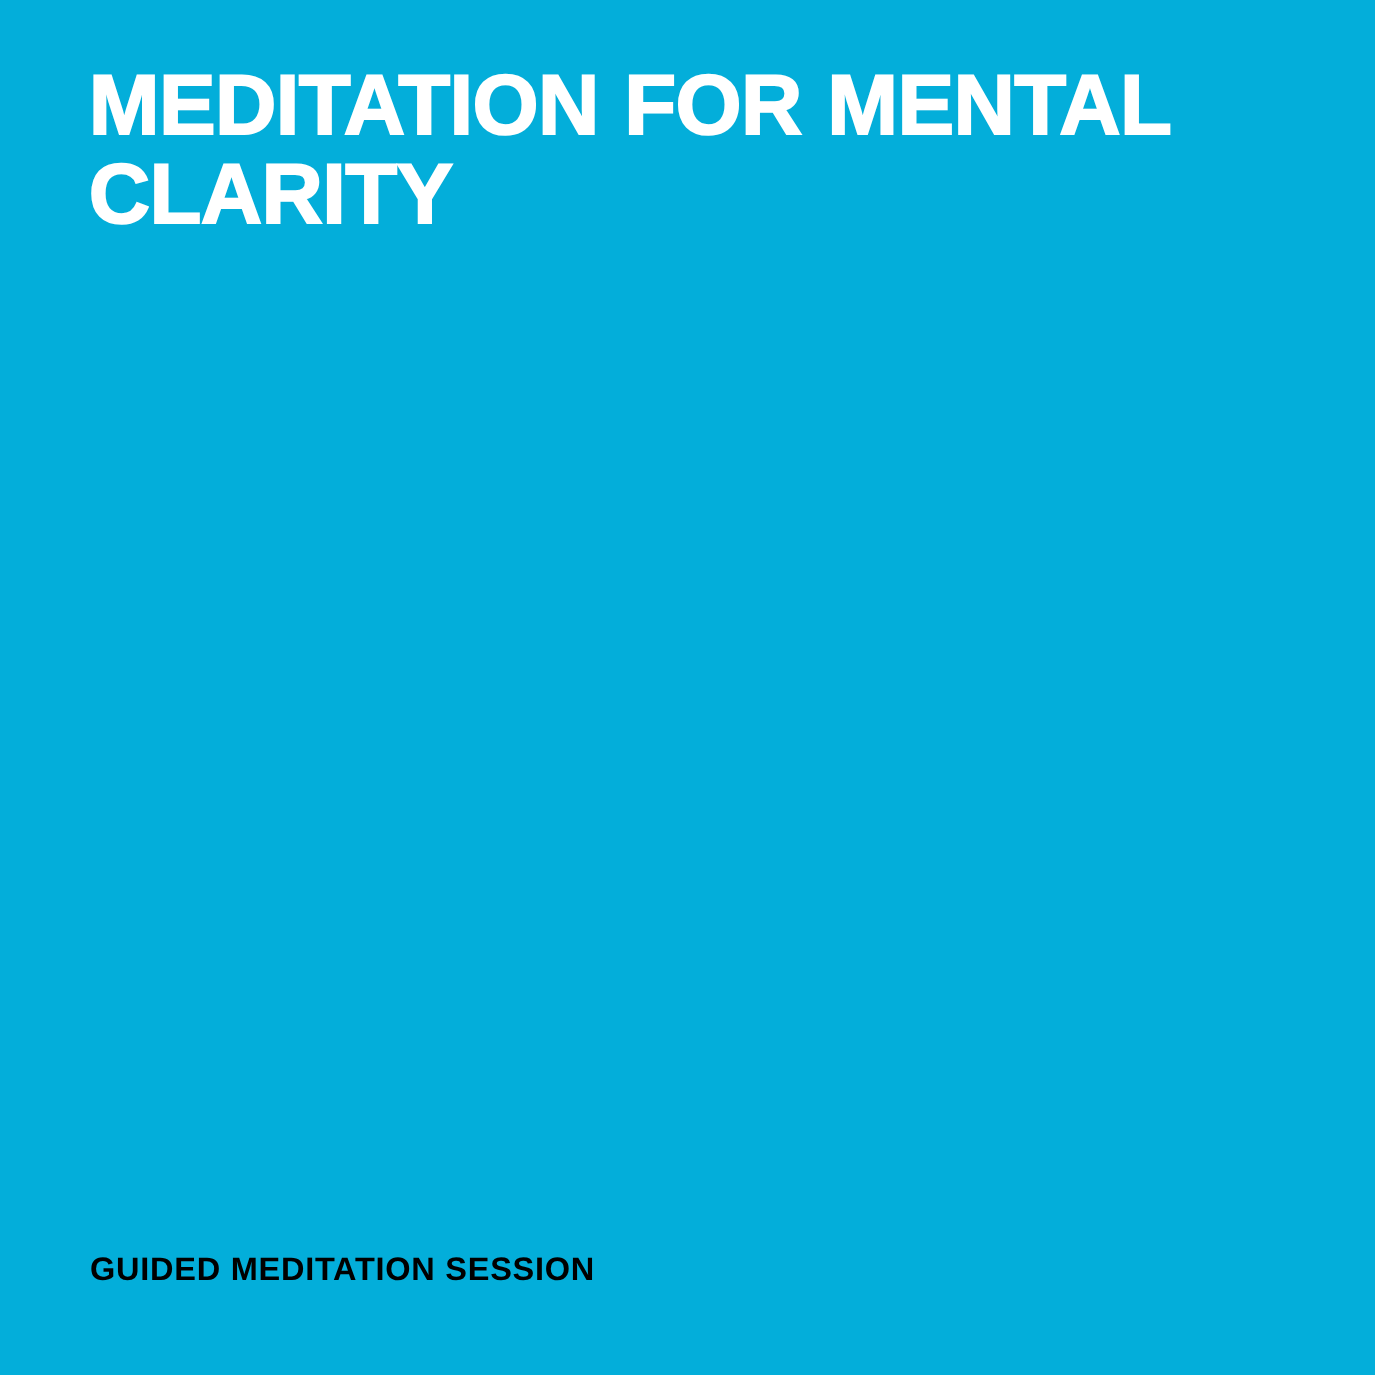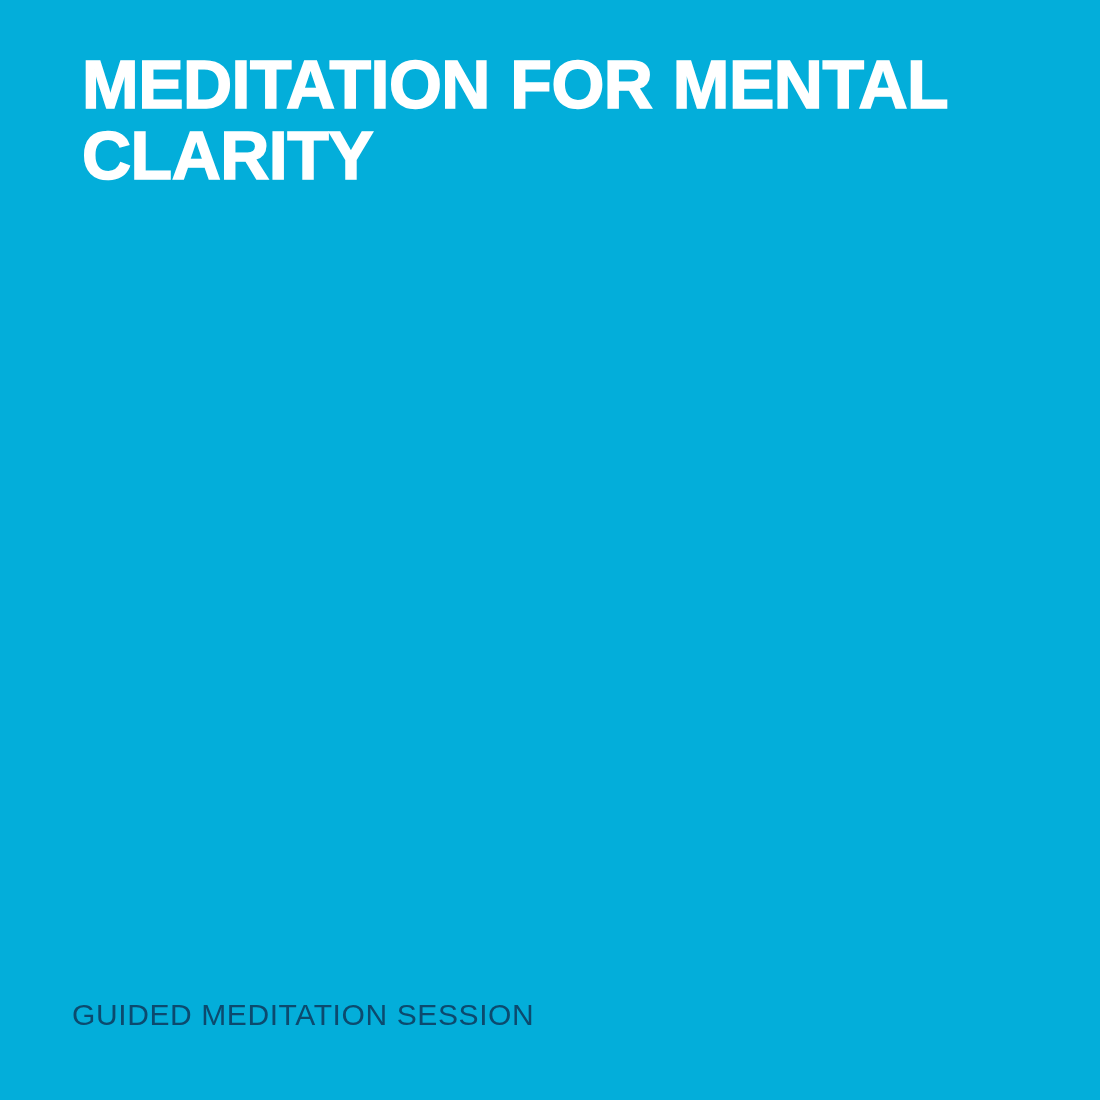--- a/index.html
+++ b/index.html
@@ -19,21 +19,21 @@
     box-sizing: border-box;
     overflow: hidden;
     display: flex;
     flex-direction: column;
     justify-content: flex-start;
   }
 
   
   .title-block {
     position: absolute;
-    left: 82px;
+    left: 71px;
     top: 49px;
     right: 120px;
   }
 
   .poster-title {
     margin: 0;
     color: #ffffff;
     font-family: "Liberation Sans", sans-serif;
     font-weight: 700;
     font-size: 68px;
@@ -58,24 +58,24 @@
 
   
   .footer-block {
     position: absolute;
     left: 72px;
     top: 996px;
   }
 
   .footer-caption {
     margin: 0;
-    color: #0c4a6e;
+    color: #000000;
     font-family: "Liberation Sans", sans-serif;
-    font-weight: 400;
-    font-size: 30px;
+    font-weight: 700;
+    font-size: 26px;
     line-height: 38px;
     letter-spacing: 0.6px;
     text-transform: uppercase;
     white-space: nowrap;
   }
 </style>
 </head>
 <body>
 
 <div class="poster" id="poster" style="background: rgb(3, 174, 218); color: rgb(255, 255, 255);">

